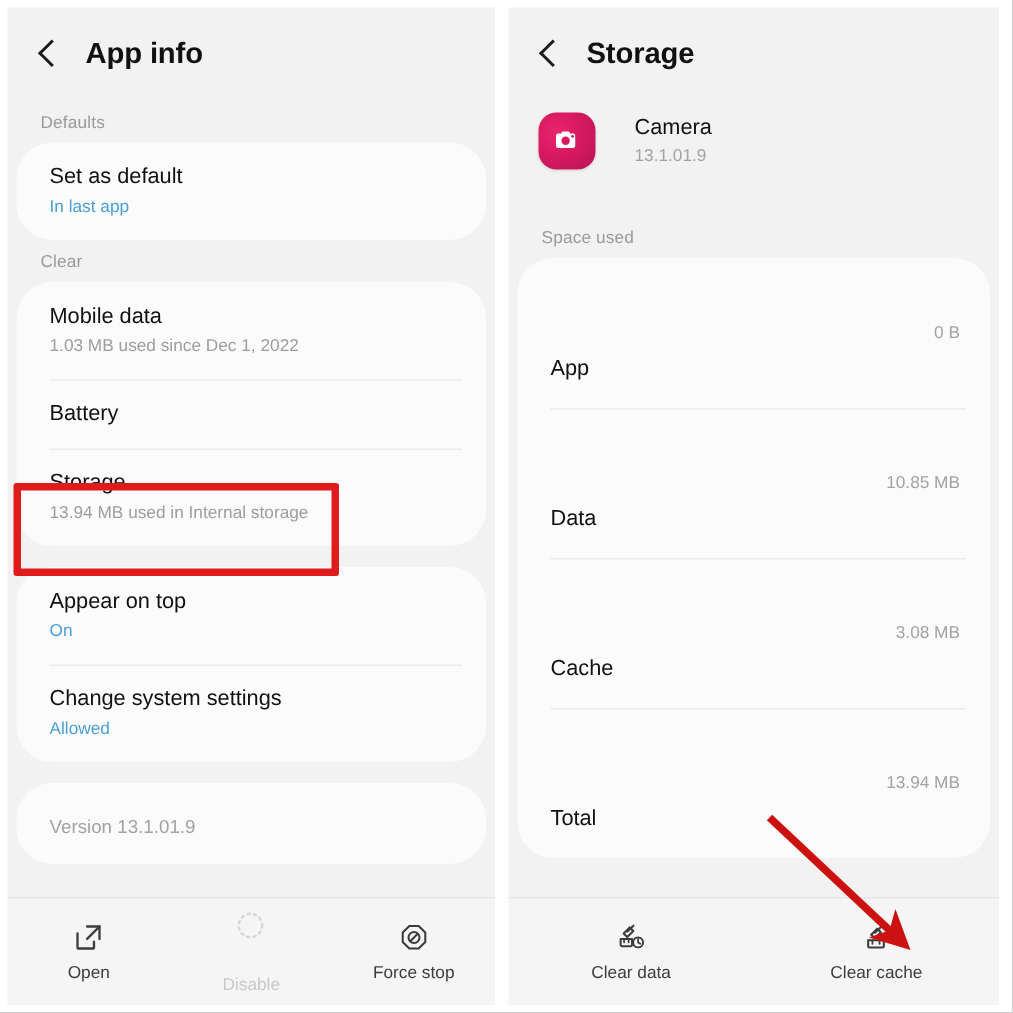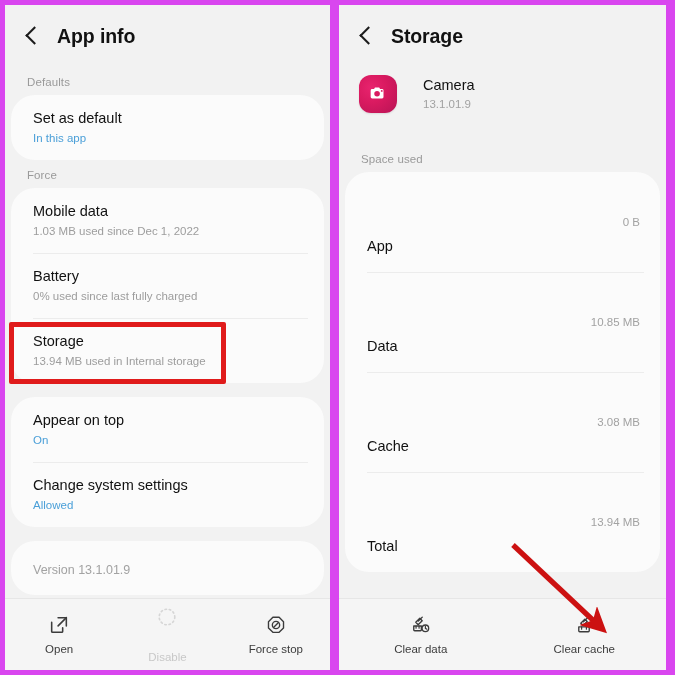--- a/index.html
+++ b/index.html
@@ -5,21 +5,21 @@
   * { box-sizing: border-box; margin: 0; padding: 0; }
   html, body {
     width: 675px; height: 675px;
     background: #a8a8a8;
     font-family: "Liberation Sans", sans-serif;
     overflow: hidden;
   }
   .stage {
     position: relative;
     width: 675px; height: 675px;
-    background: #d946ef;
+    background: #ffffff;
     display: flex;
     gap: 9px;
     padding: 5px 5px 5px 5px;
   }
 
   
   .panel {
     position: relative;
     background: #f2f2f2;
     overflow: hidden;
@@ -199,33 +199,32 @@
 
     <div class="hdr">
       <span class="back-chevron"></span>
       <span class="hdr-title">App info</span>
     </div>
 
     <div class="sec-label">Defaults</div>
     <div class="card">
       <div class="row">
         <div class="row-title">Set as default</div>
-        <div class="row-sub accent">In this app</div>
-      </div>
-    </div>
-
-    <div class="sec-label">Force</div>
+        <div class="row-sub accent">In last app</div>
+      </div>
+    </div>
+
+    <div class="sec-label">Clear</div>
     <div class="card">
       <div class="row">
         <div class="row-title">Mobile data</div>
         <div class="row-sub">1.03 MB used since Dec 1, 2022</div>
       </div>
       <div class="row">
         <div class="row-title">Battery</div>
-        <div class="row-sub">0% used since last fully charged</div>
       </div>
       <div class="row">
         <div class="row-title">Storage</div>
         <div class="row-sub">13.94 MB used in Internal storage</div>
       </div>
     </div>
 
     <div style="height:14px"></div>
     <div class="card">
       <div class="row">

